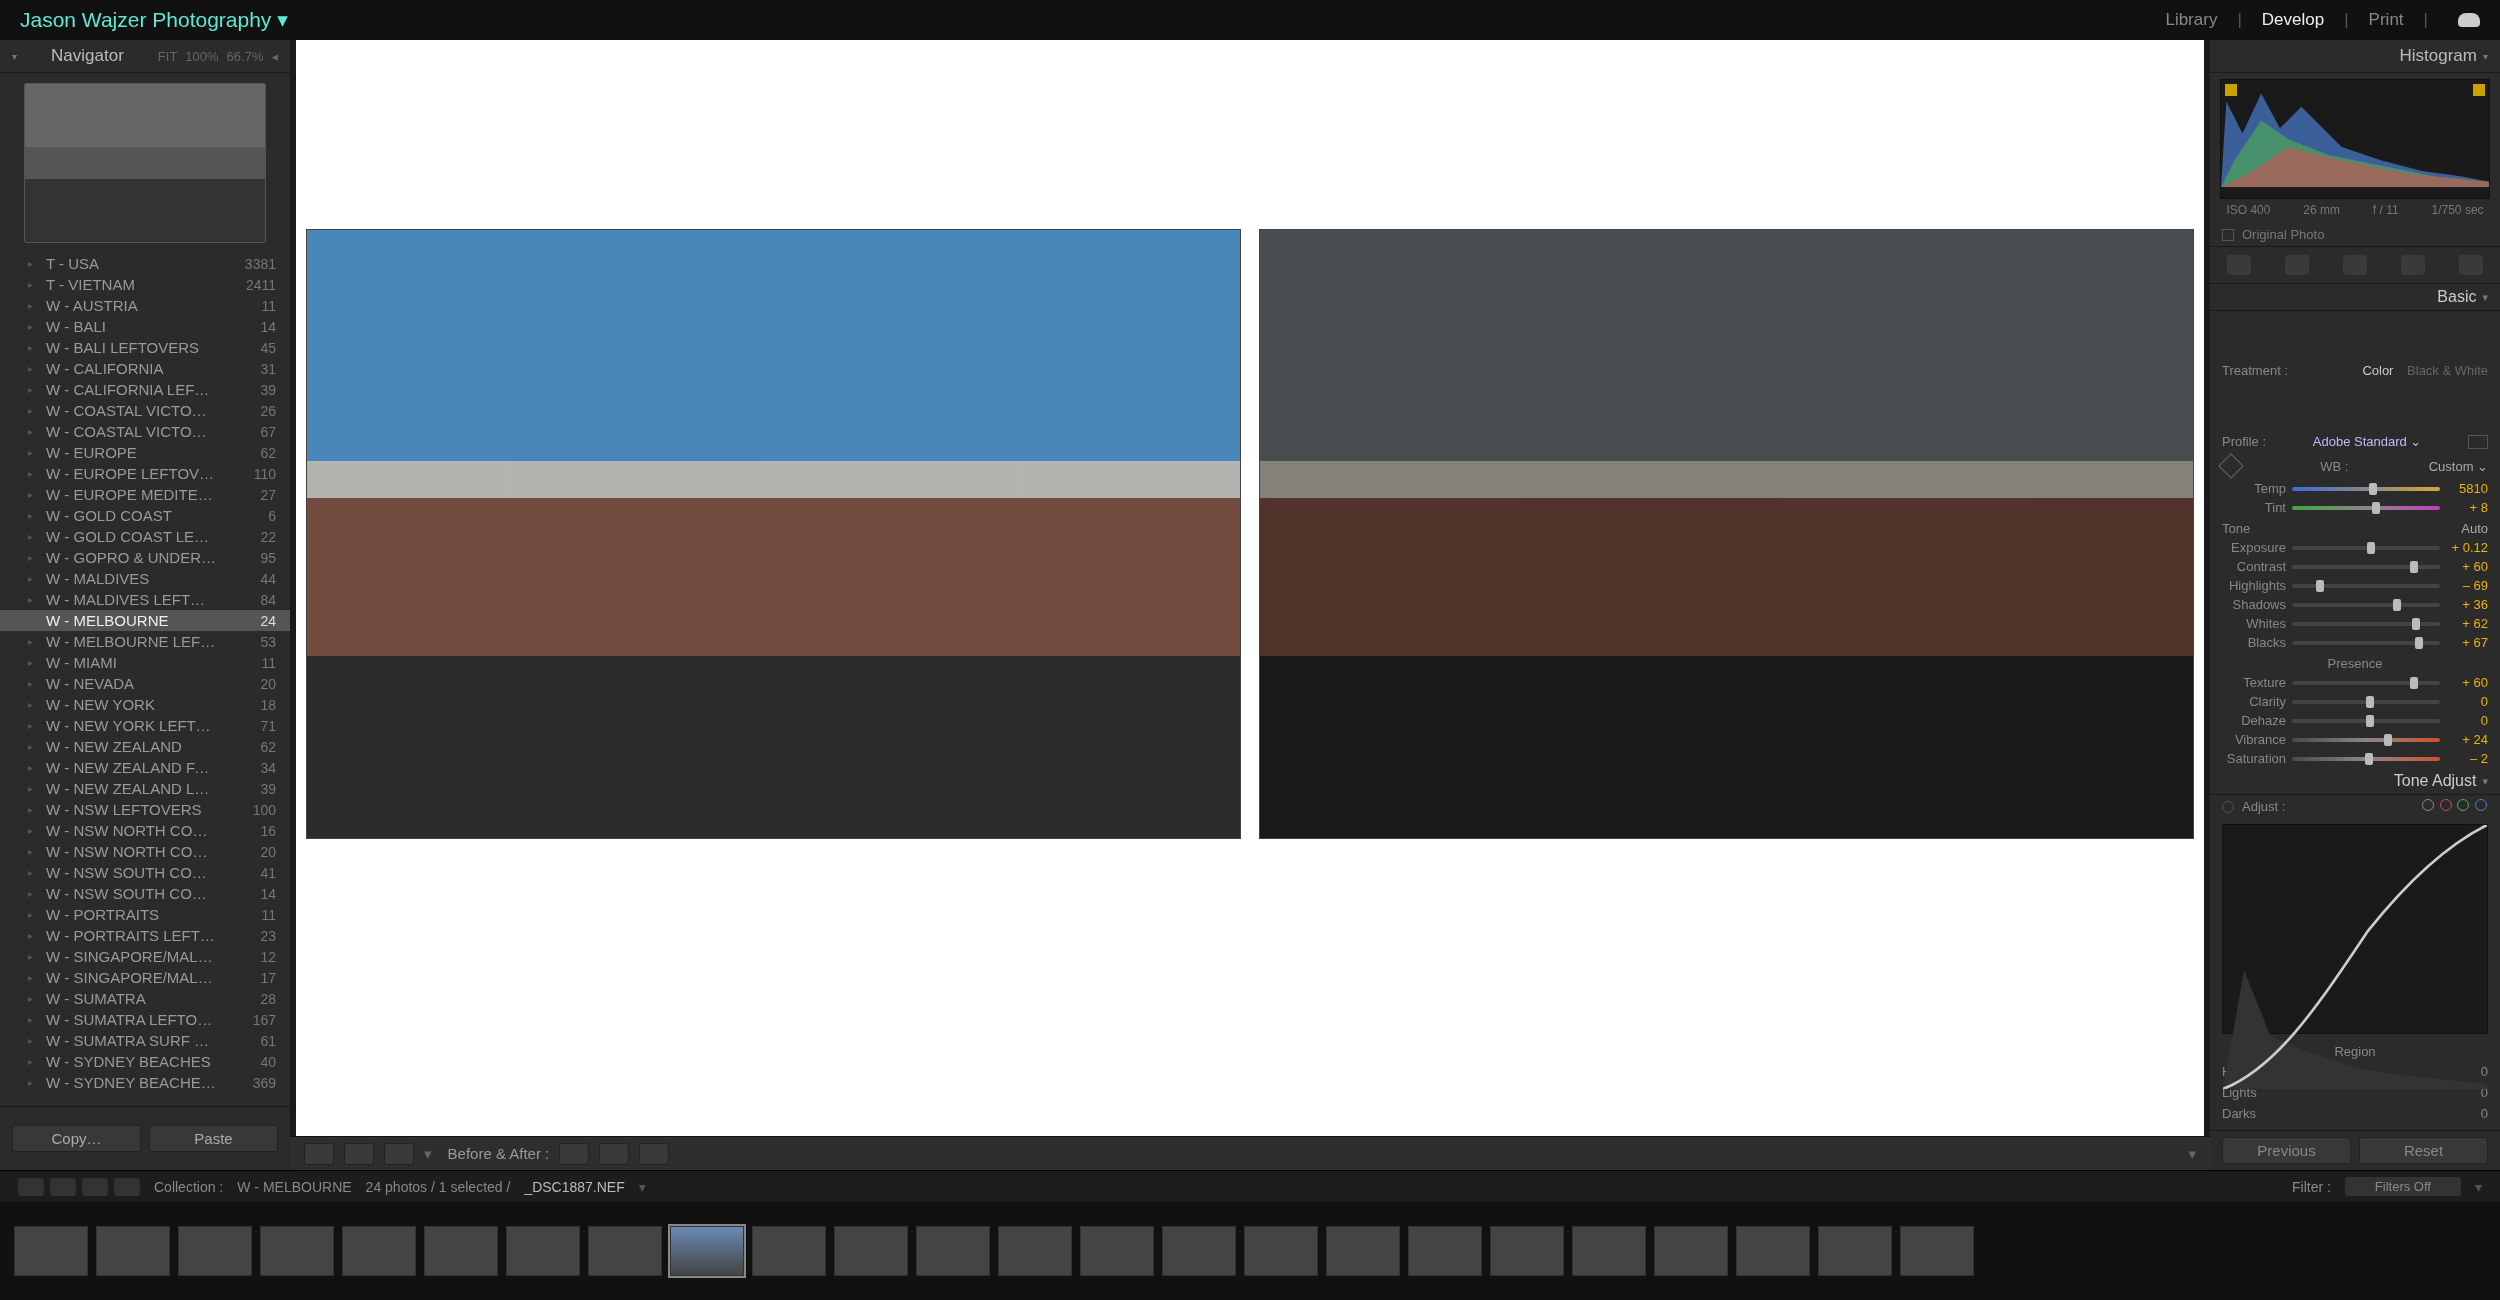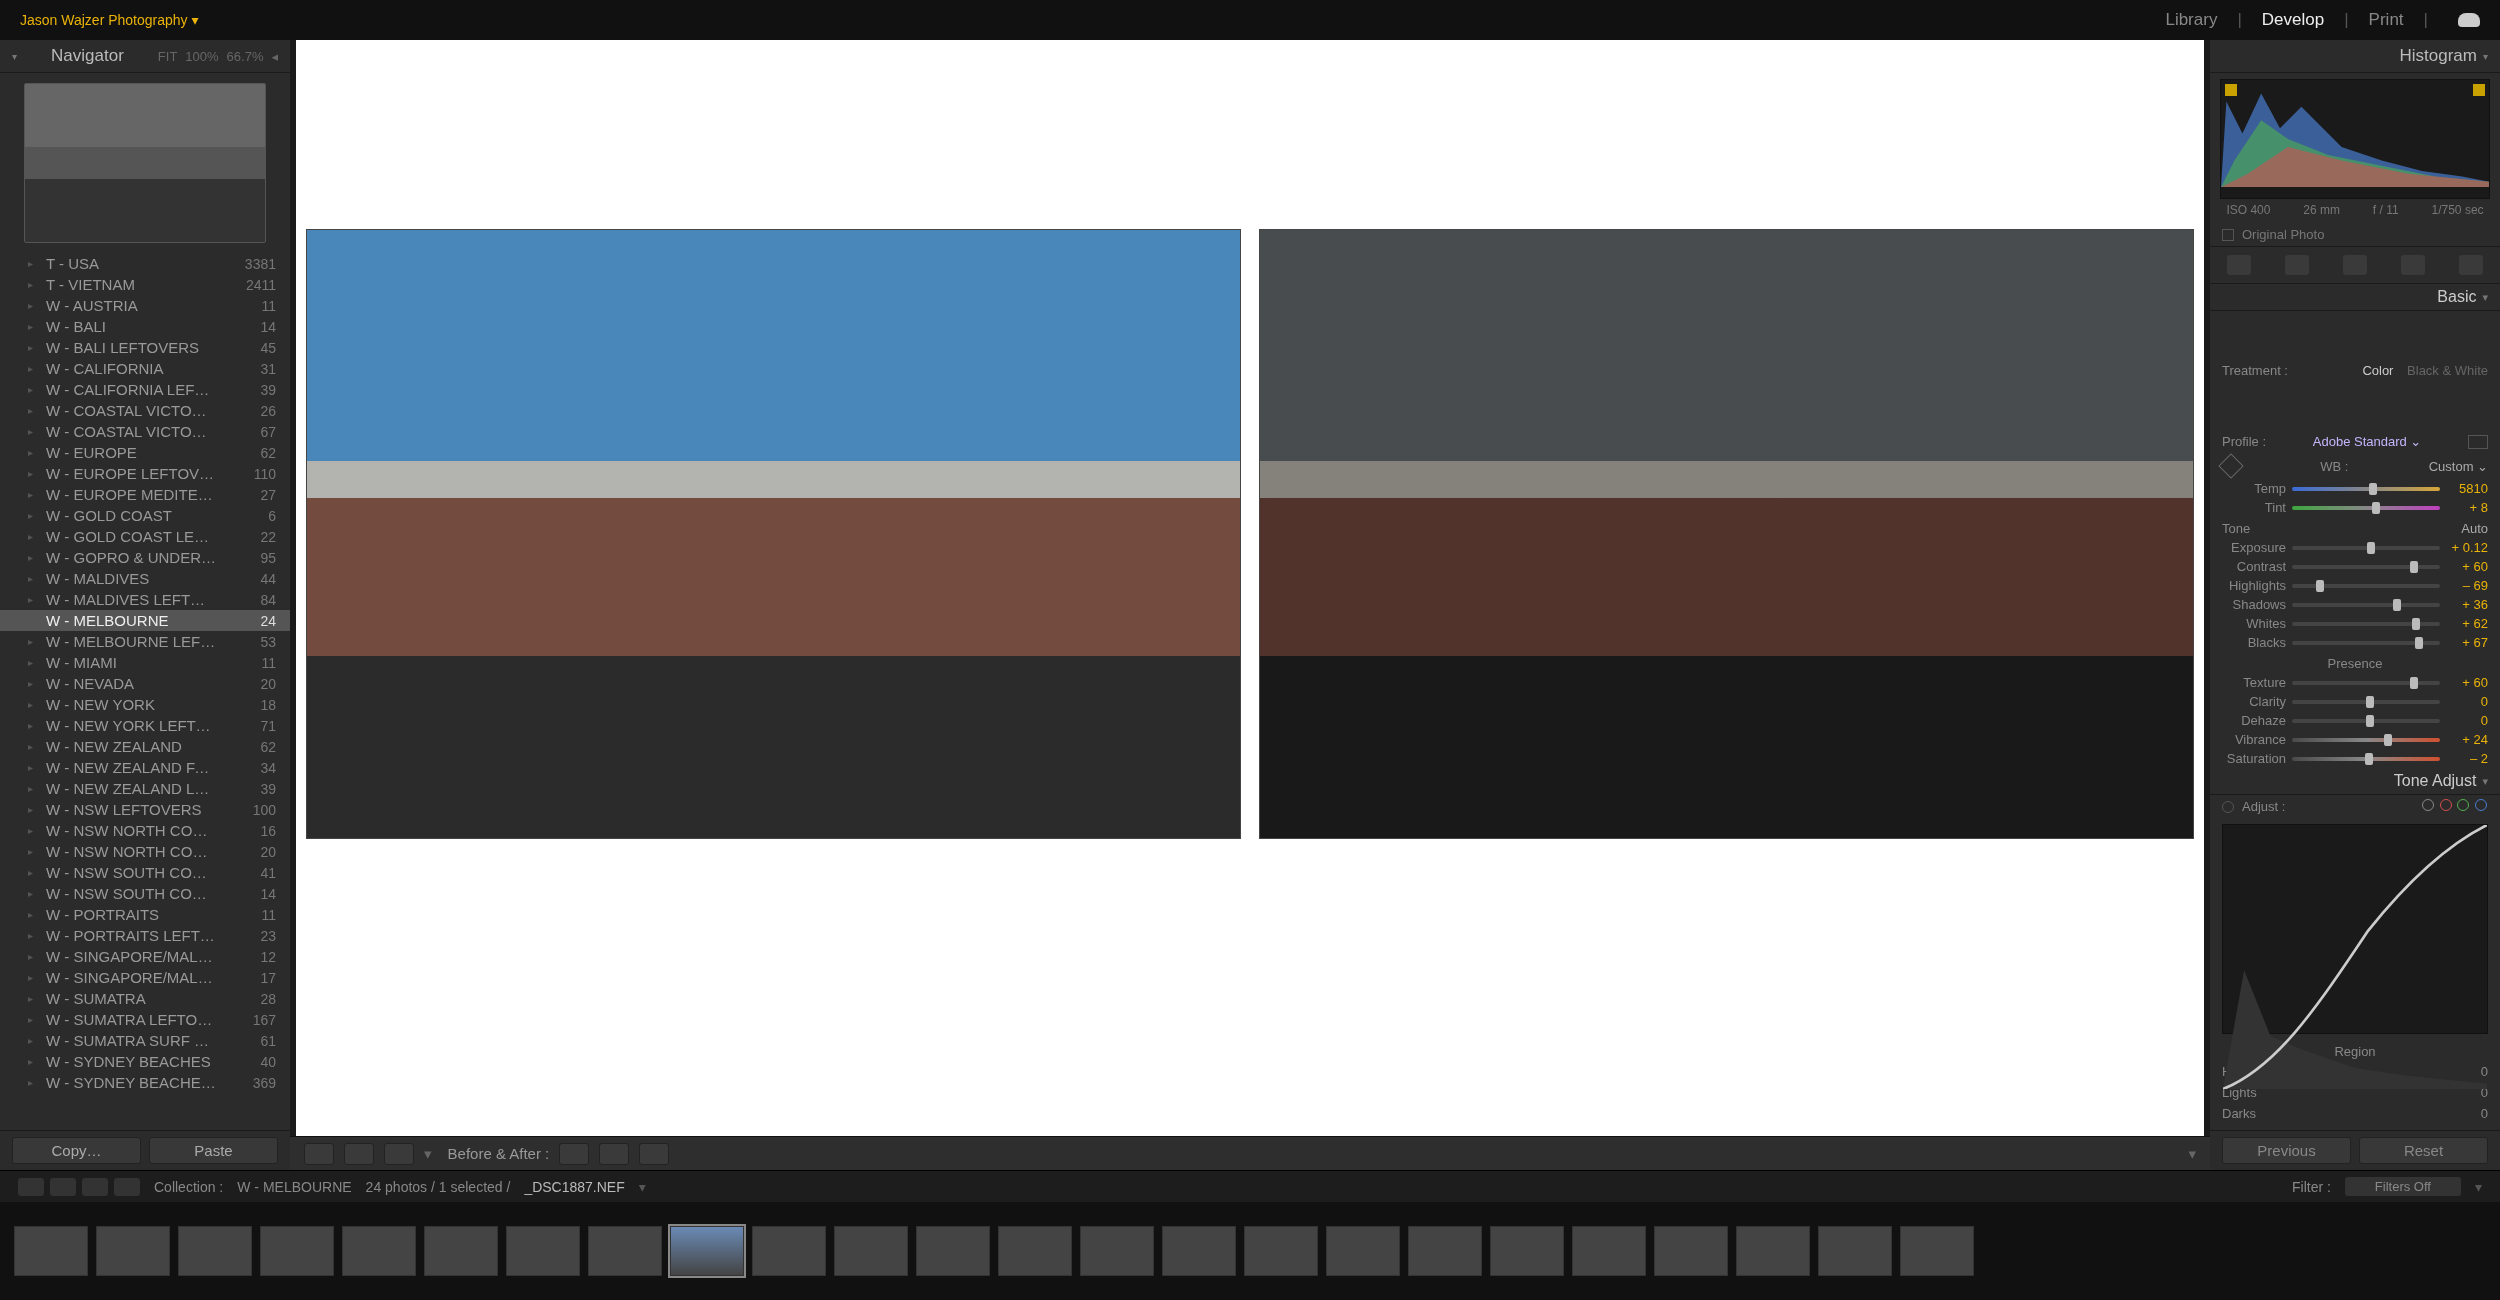--- a/index.html
+++ b/index.html
@@ -1,19 +1,19 @@
 <!DOCTYPE html>
 <html><head>
 <meta charset="utf-8">
 <style>
 * { margin:0; padding:0; box-sizing:border-box; font-family:"Segoe UI",Arial,sans-serif; }
 body { background:#1a1a1a; color:#aaa; width:2500px; height:1300px; overflow:hidden; font-size:18px; }
 
 .topbar { height:40px; display:flex; align-items:center; justify-content:space-between; padding:0 20px; background:#111; }
-.topbar-title { font-size:14px; color:#eab308; }
+.topbar-title { font-size:21px; color:#5eead4; }
 .topbar-right { display:flex; gap:20px; align-items:center; font-size:17px; }
 .topbar-right span { color:#888; cursor:pointer; }
 .topbar-right span.active { color:#eee; }
 .topbar-right .cloud { width:22px; height:14px; background:#ccc; border-radius:8px 8px 4px 4px; margin-left:10px; }
 .topbar-right .sep { color:#555; }
 
 .main { display:flex; height:1130px; }
 
 
 .left { width:290px; background:#2b2b2b; display:flex; flex-direction:column; }
@@ -21,21 +21,21 @@
 .panel-header .t { color:#bbb; }
 .panel-header .opts { display:flex; gap:8px; color:#666; font-size:13px; }
 .nav-thumb { margin:10px 24px; height:160px; background:linear-gradient(#666 0 40%,#555 40% 60%,#333 60% 100%); border:1px solid #555; border-radius:2px; }
 .folders { flex:1; overflow-y:auto; font-size:15px; }
 .folder-row { display:flex; align-items:center; justify-content:space-between; padding:2px 14px 2px 46px; color:#999; position:relative; cursor:pointer; }
 .folder-row::before { content:"▸"; position:absolute; left:28px; color:#555; font-size:10px; }
 .folder-row .fname { white-space:nowrap; overflow:hidden; text-overflow:ellipsis; max-width:170px; }
 .folder-row .fcount { color:#777; font-size:14px; }
 .folder-row.selected { background:#555; color:#eee; }
 .folder-row.selected .fcount { color:#ddd; }
-.cp-btns { display:flex; gap:8px; padding:6px 12px; border-top:1px solid #1a1a1a; }
+.cp-btns { display:flex; gap:8px; padding:18px 12px; border-top:1px solid #1a1a1a; }
 .cp-btns button { flex:1; background:#383838; border:1px solid #222; color:#aaa; font-size:15px; padding:4px 0; border-radius:3px; cursor:pointer; }
 
 
 .center { flex:1; display:flex; flex-direction:column; }
 .ba-labels { height:26px; display:flex; justify-content:center; gap:18px; align-items:flex-start; }
 .ba-labels span { font-size:15px; padding:2px 32px; background:#6a6a6a; color:#ddd; border-radius:0 0 4px 4px; }
 .canvas { flex:1; background:#fff; margin:0 6px; display:flex; gap:18px; padding:12px 10px 120px; }
 .canvas .half { flex:1; display:flex; align-items:center; }
 .photo { width:100%; height:610px; border:1px solid #444; }
 .photo.before { background:

